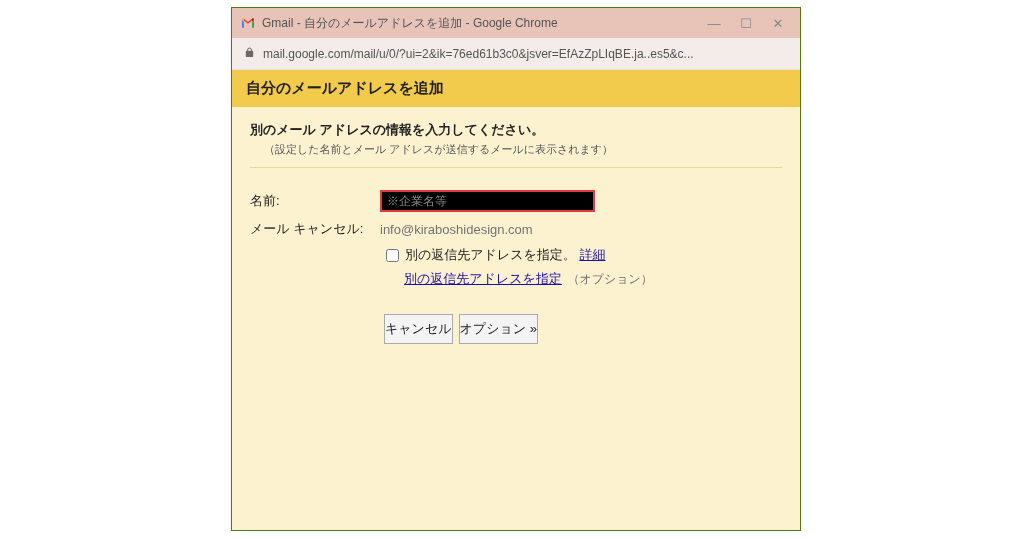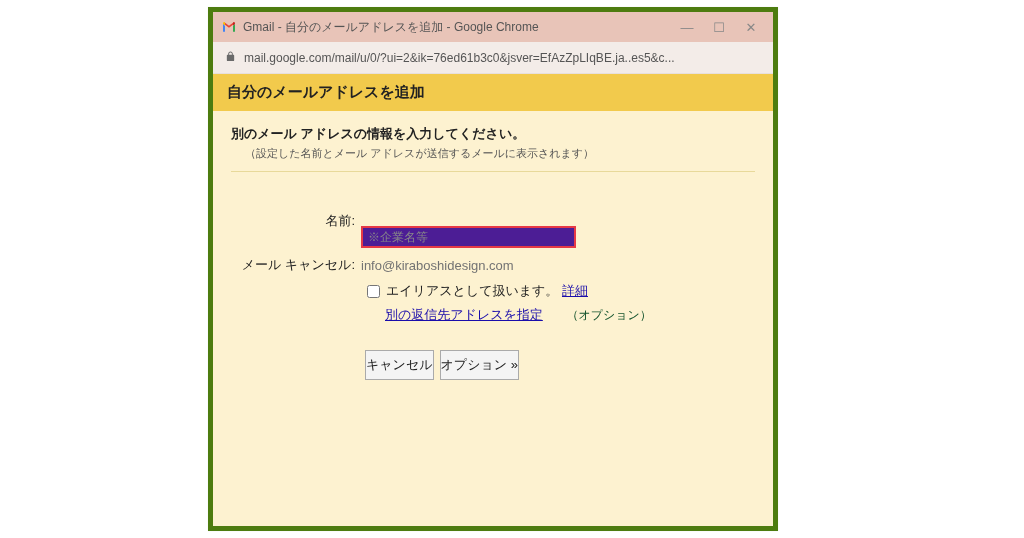--- a/index.html
+++ b/index.html
@@ -5,25 +5,25 @@
     * { box-sizing: border-box; margin: 0; padding: 0; }
     body {
       font-family: Arial, 'Hiragino Sans', 'Meiryo', sans-serif;
       background: #fff;
       width: 1024px;
       height: 538px;
       position: relative;
     }
     .window {
       position: absolute;
-      left: 208px;
+      left: 231px;
       top: 7px;
       width: 570px;
       height: 524px;
-      border: 5px solid #4d7c0f;
+      border: 1px solid #4d7c0f;
       background: #fff;
       box-shadow: 0 0 1px rgba(0,0,0,0.1);
     }
     .titlebar {
       height: 30px;
       background: #e8c4b8;
       display: flex;
       align-items: center;
       padding: 0 8px;
       font-size: 12px;
@@ -84,33 +84,32 @@
       padding: 14px 18px;
     }
     .form-row {
       display: flex;
       align-items: center;
       margin-bottom: 8px;
       font-size: 13px;
     }
     .form-label {
       width: 130px;
-      text-align: right;
+      text-align: left;
       padding-right: 6px;
       color: #222;
     }
     .name-input {
       width: 215px;
       height: 22px;
       border: 2px solid #e63946;
       padding: 6px 5px;
       font-size: 12px;
       color: #888;
-      background: #4c1d95;
-      margin-top: 32px;
+      background: #000000;
     }
     .email-value {
       font-weight: normal;
       color: #737373;
       font-size: 13px;
     }
     .alias-row {
       display: flex;
       align-items: center;
       margin-left: 136px;
@@ -119,21 +118,21 @@
     }
     .alias-check { margin-right: 6px; }
     .alias-label { color: #222; }
     .link { color: #1a0dab; text-decoration: underline; cursor: pointer; margin-left: 0; }
     .reply-row {
       margin-left: 154px;
       font-size: 13px;
       margin-bottom: 26px;
     }
     .reply-link { color: #1a0dab; text-decoration: underline; cursor: pointer; }
-    .option-text { color: #14532d; font-size: 12px; margin-left: 20px; }
+    .option-text { color: #737373; font-size: 12px; margin-left: 2px; }
     .button-row {
       margin-left: 134px;
       display: flex;
       gap: 6px;
     }
     .btn {
       background: #f4f4f4;
       border: 1px solid #aaa;
       padding: 5px 0;
       font-size: 13px;
@@ -187,21 +186,21 @@
         <input class="name-input" type="text" value="※企業名等" style="">
       </div>
 
       <div class="form-row">
         <div class="form-label">メール キャンセル:</div>
         <div class="email-value">info@kiraboshidesign.com</div>
       </div>
 
       <div class="alias-row">
         <input type="checkbox" class="alias-check" style="">
-        <span class="alias-label">エイリアスとして扱います。</span>
+        <span class="alias-label">別の返信先アドレスを指定。</span>
         <span>&nbsp;</span>
         <a class="link">詳細</a>
       </div>
 
       <div class="reply-row">
         <a class="reply-link">別の返信先アドレスを指定</a>
         <span class="option-text">（オプション）</span>
       </div>
 
       <div class="button-row">

